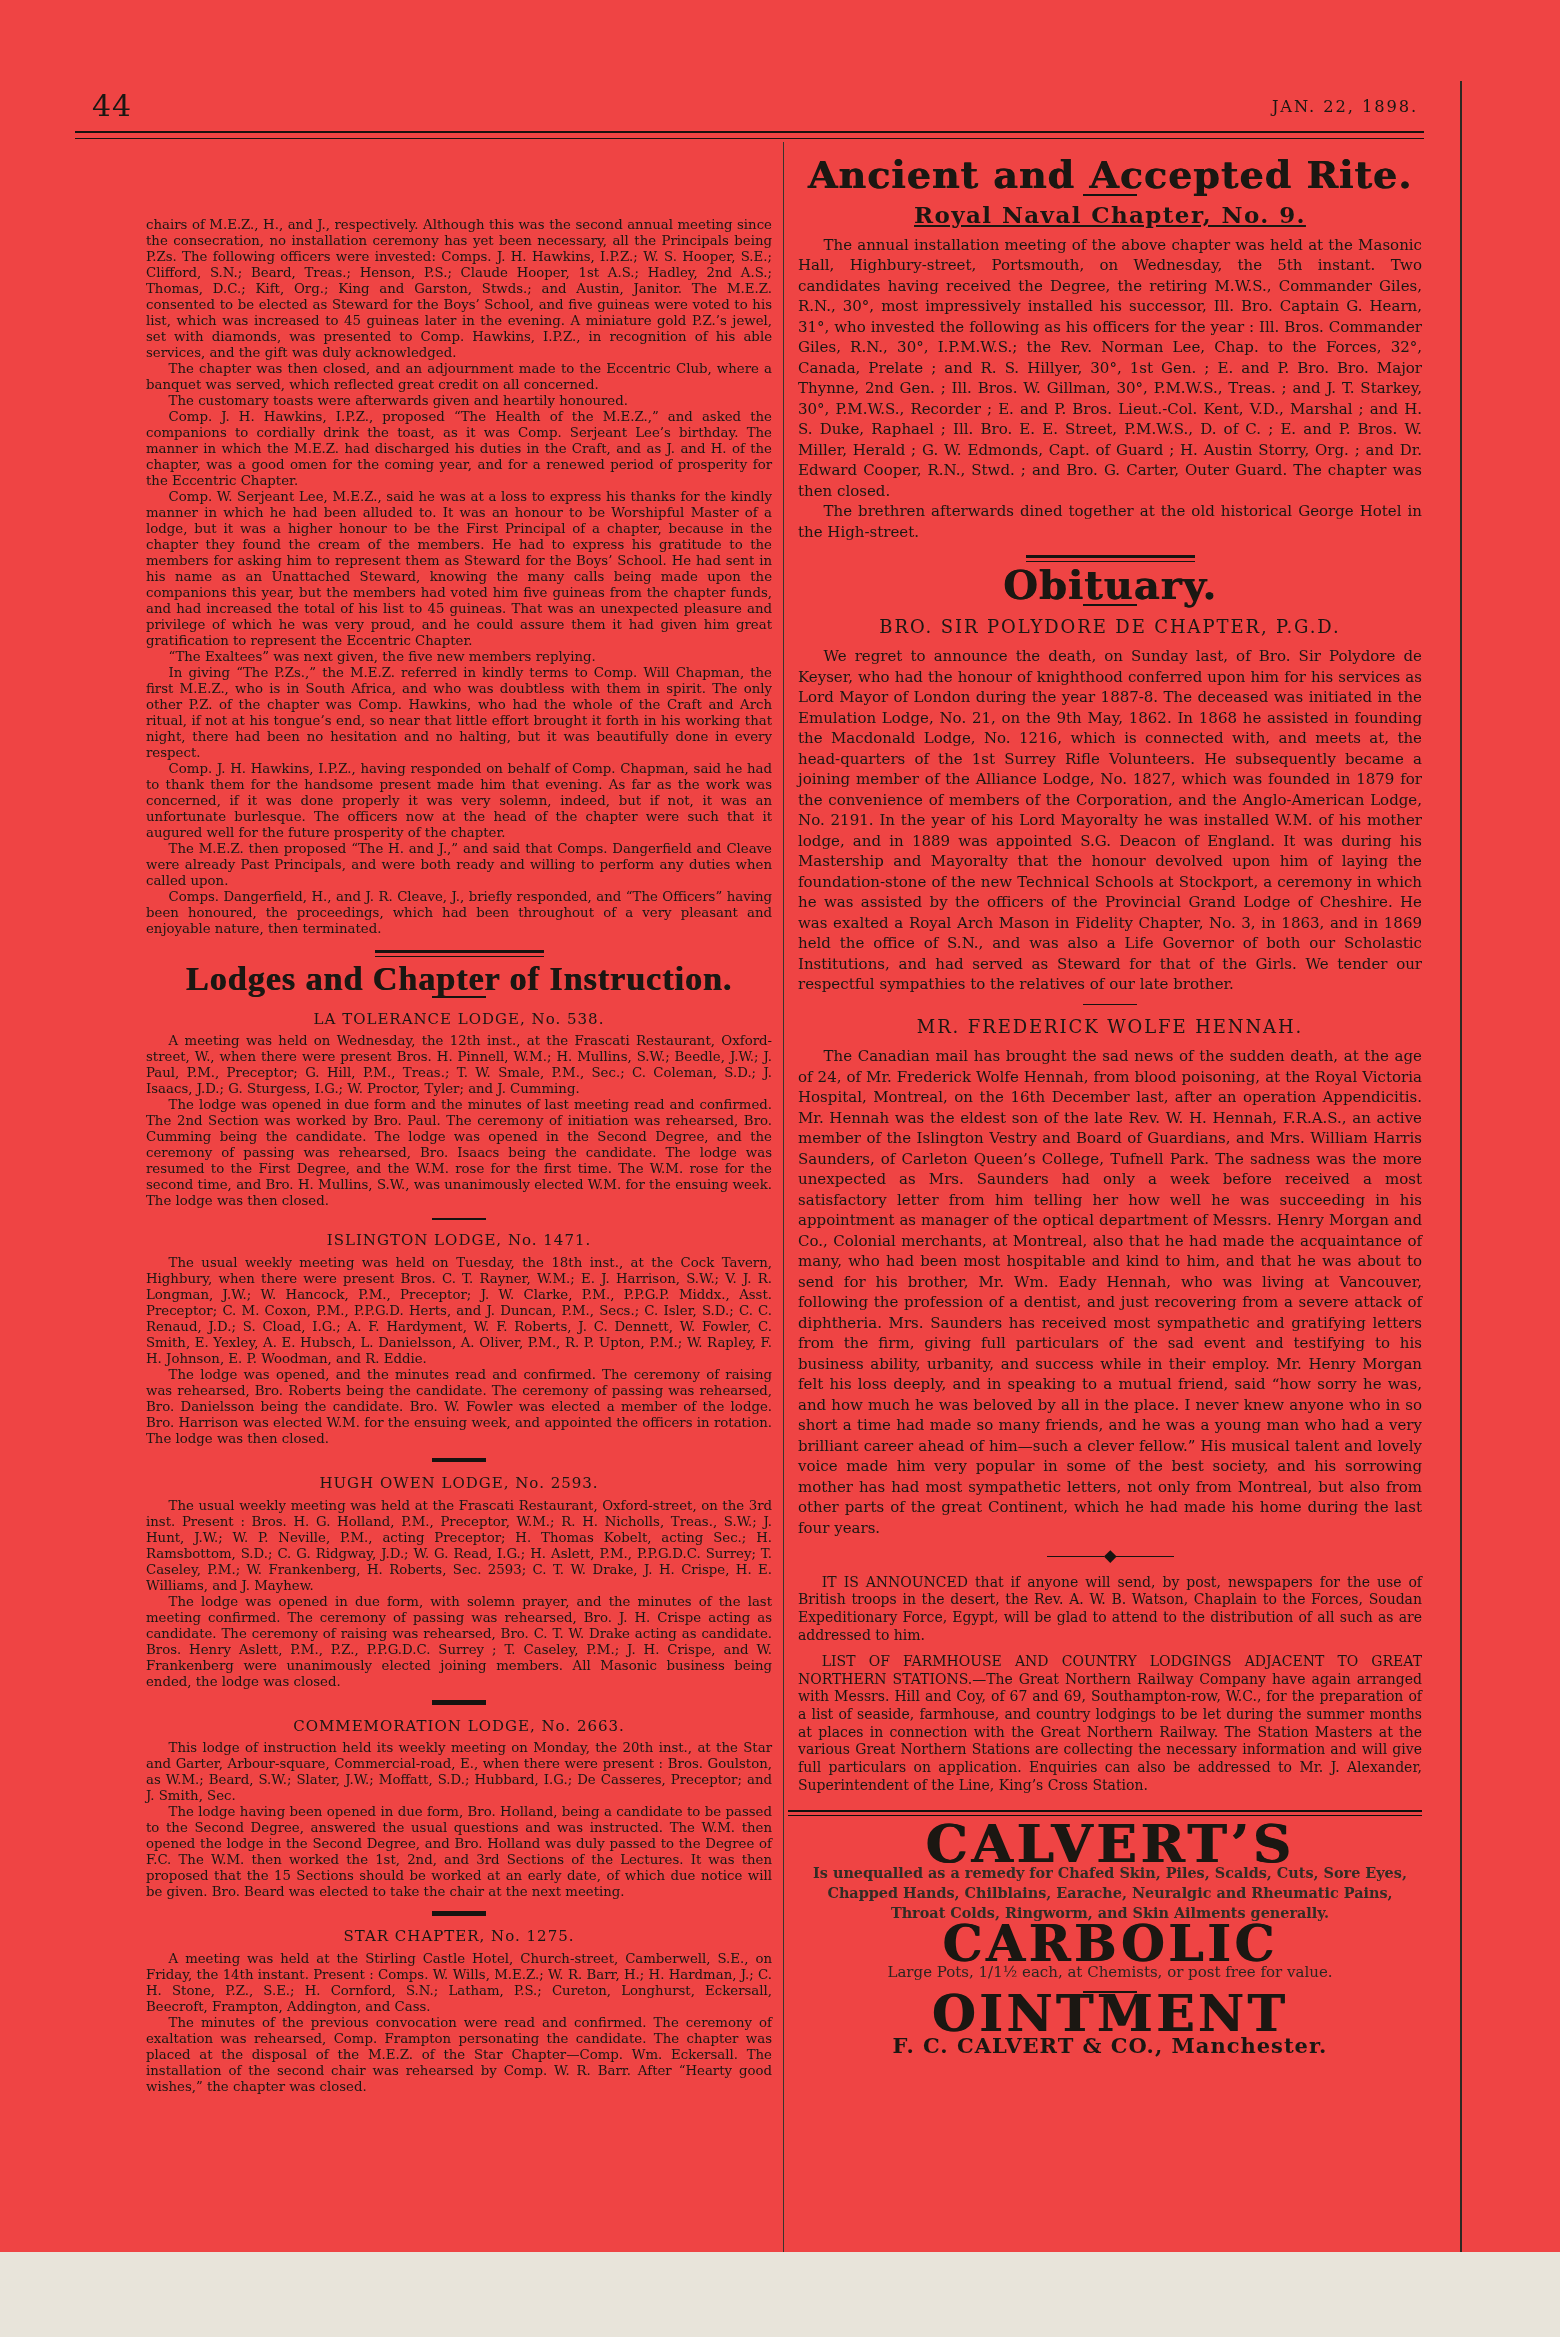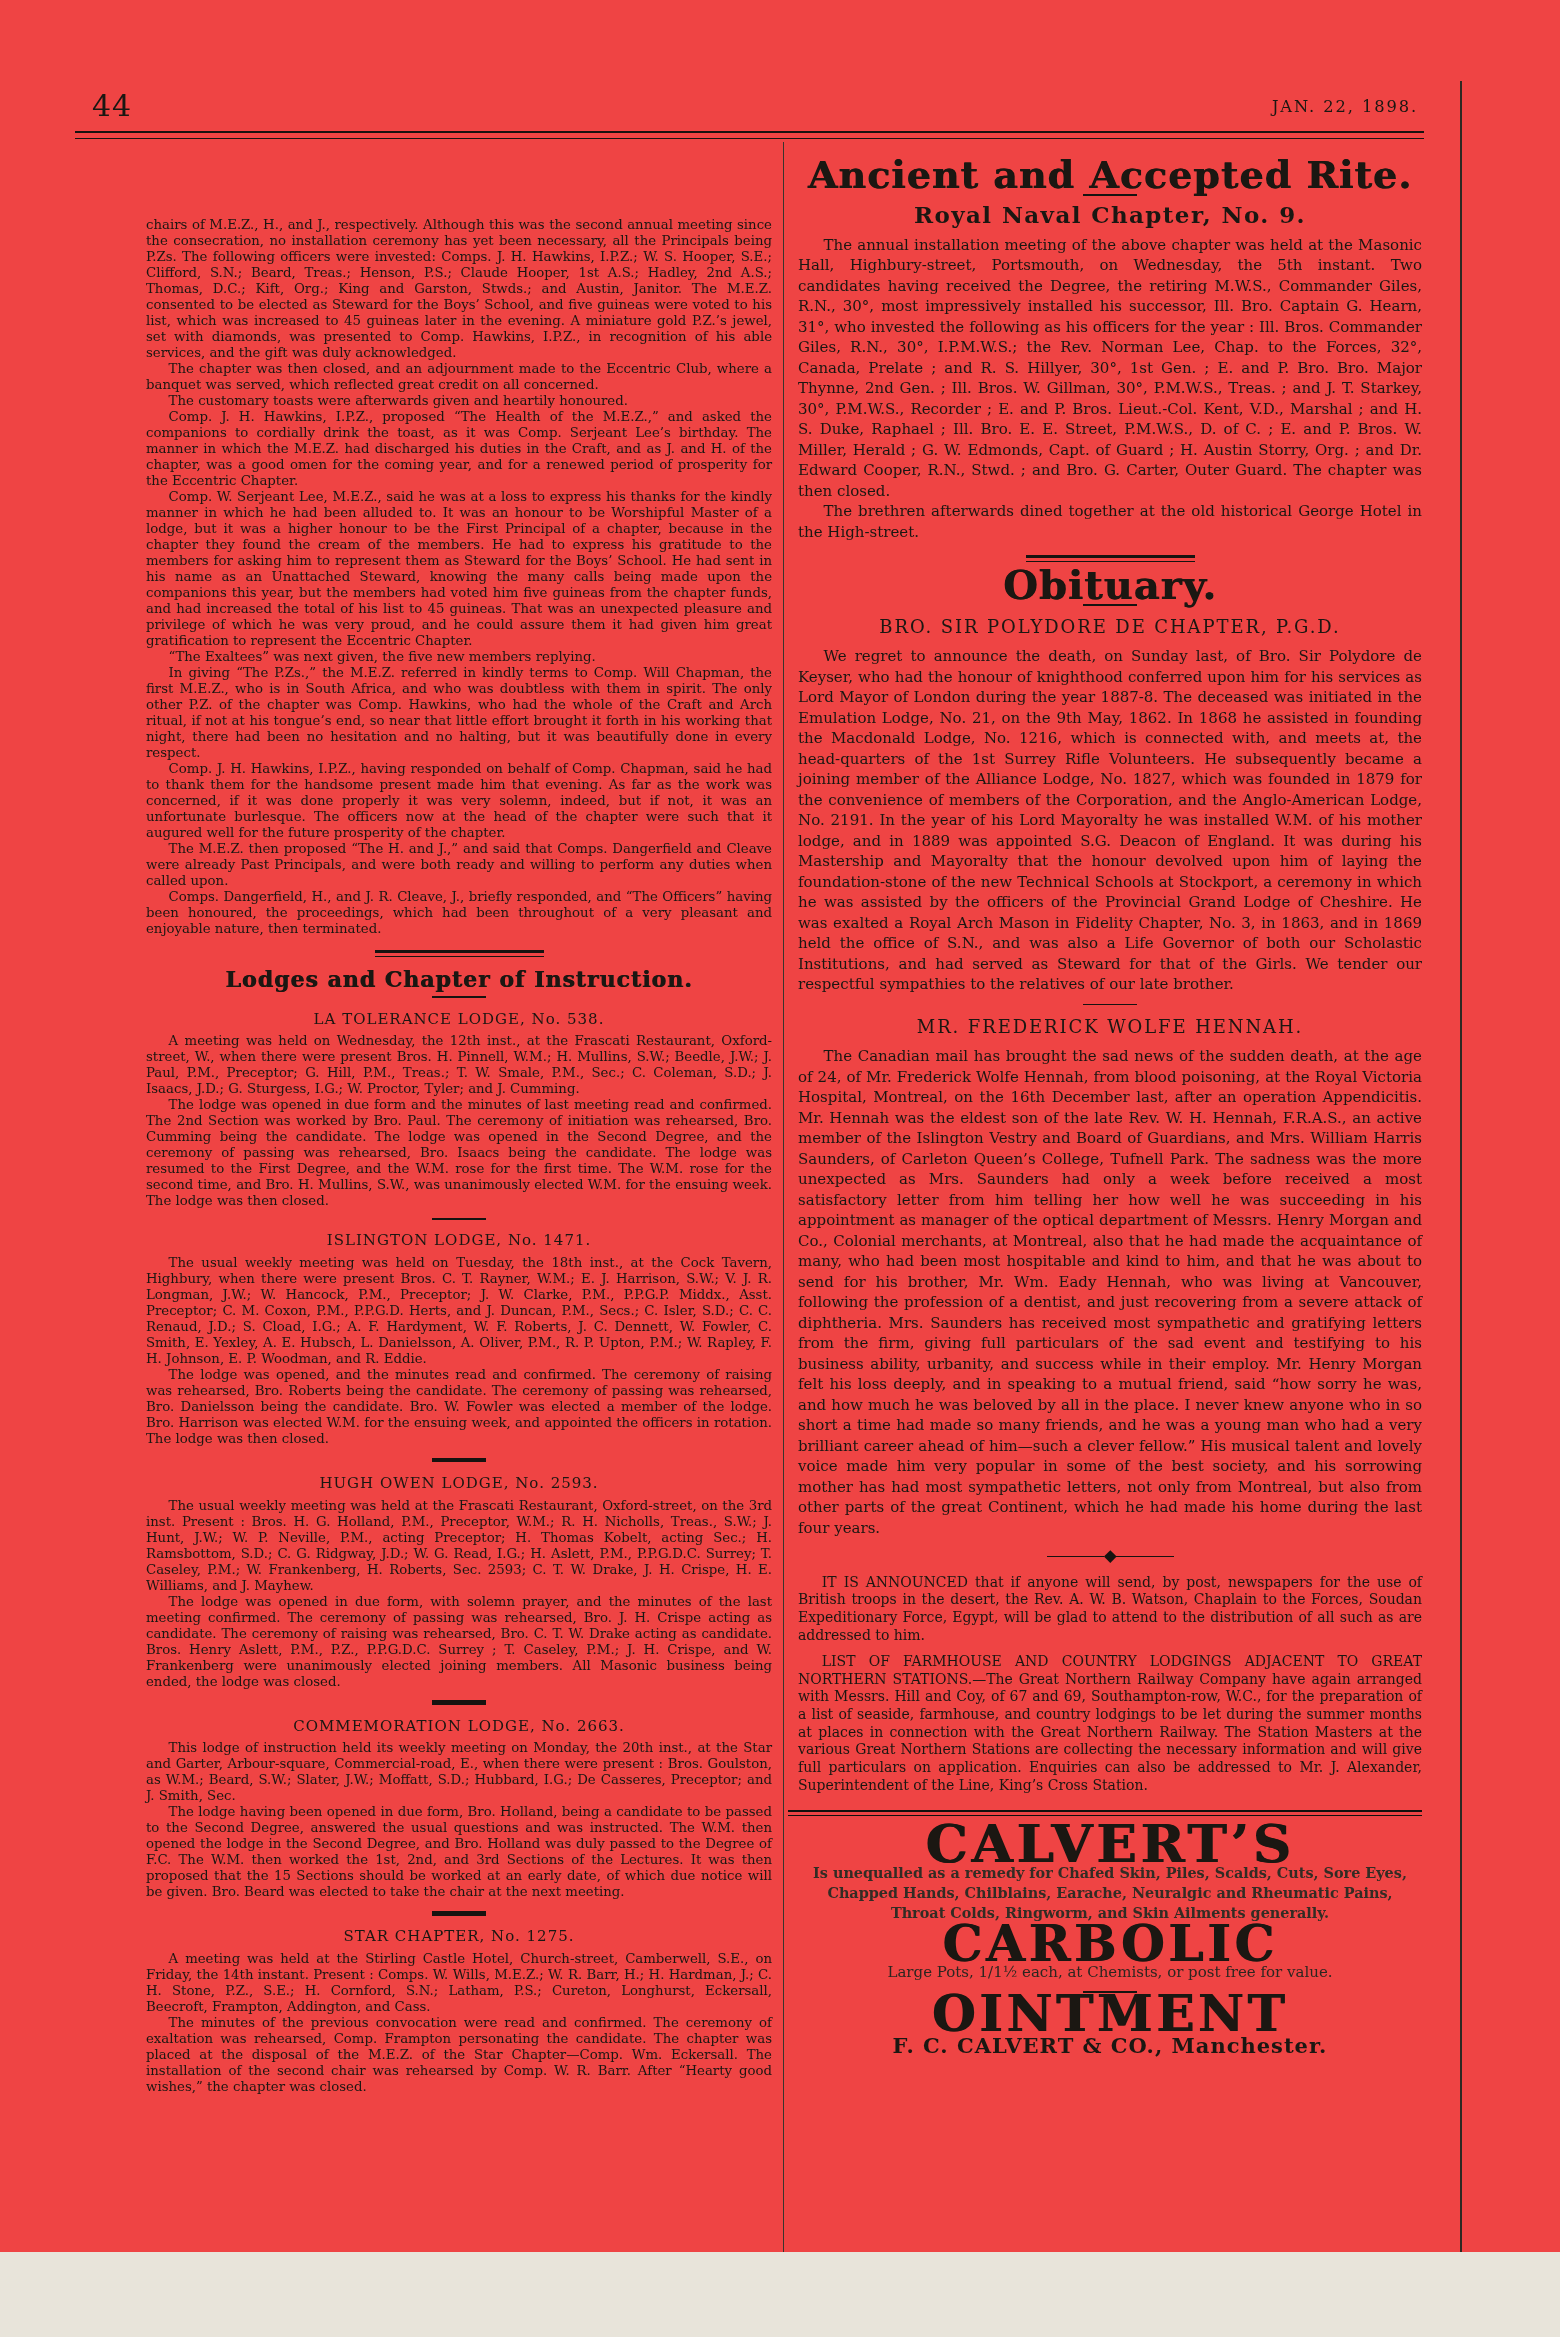--- a/index.html
+++ b/index.html
@@ -16,27 +16,27 @@
   .edge-rule{position:absolute;left:1460px;top:81px;height:2229px;width:1.9px;background:#2e2922;}
   
   .col{position:absolute;text-align:justify;}
   .col-left{left:146px;top:217px;width:626px;font-size:13.3px;line-height:16px;}
   .col-right{left:798px;top:163px;width:624px;font-size:15px;line-height:20.5px;}
   p{margin:0;text-indent:1.7em;}
   p.no-indent{text-indent:0;}
   
   .blackletter{margin:0;text-align:center;font-weight:bold;letter-spacing:1px;
                text-shadow:0.7px 0 0 currentColor;}
-  .bl-left{font-size:22px;margin:13.4px 0 9.6px;}
+  .bl-left{font-size:34px;margin:13.4px 0 9.6px;font-family:Liberation Serif, serif;}
   .bl-rite{font-size:38px;margin:1.9px 0 7.7px;}
   .bl-obit{font-size:40px;margin:9.6px 0 7.7px;}
   .lodge-title{margin:12.5px 0 6.7px;text-align:center;font-weight:normal;font-size:15px;
                letter-spacing:1px;}
   .chapter-title{margin:9.6px 0 8.6px;text-align:center;font-weight:bold;font-size:23px;
-                 letter-spacing:1.4px;}
+                 letter-spacing:1.4px;text-decoration:underline;}
   .obit-title{margin:11.5px 0 8.6px;text-align:center;font-weight:normal;font-size:18px;
               letter-spacing:1.9px;}
   
   .rule-short{width:54px;height:1.9px;background:#171310;margin:8.6px auto;}
   .rule-bar{width:54px;height:4.8px;background:#171310;margin:10.6px auto;}
   .rule-double{width:169px;height:3.8px;border-top:3.8px solid #171310;
                border-bottom:1.4px solid #171310;margin:12.5px auto;}
   .diamond-divider{width:127px;margin:14.4px auto 12.5px;display:flex;align-items:center;}
   .diamond-divider .dline{flex:1;height:1.4px;background:#171310;}
   .diamond-divider .diamond{width:8.6px;height:8.6px;background:#171310;transform:rotate(45deg);

